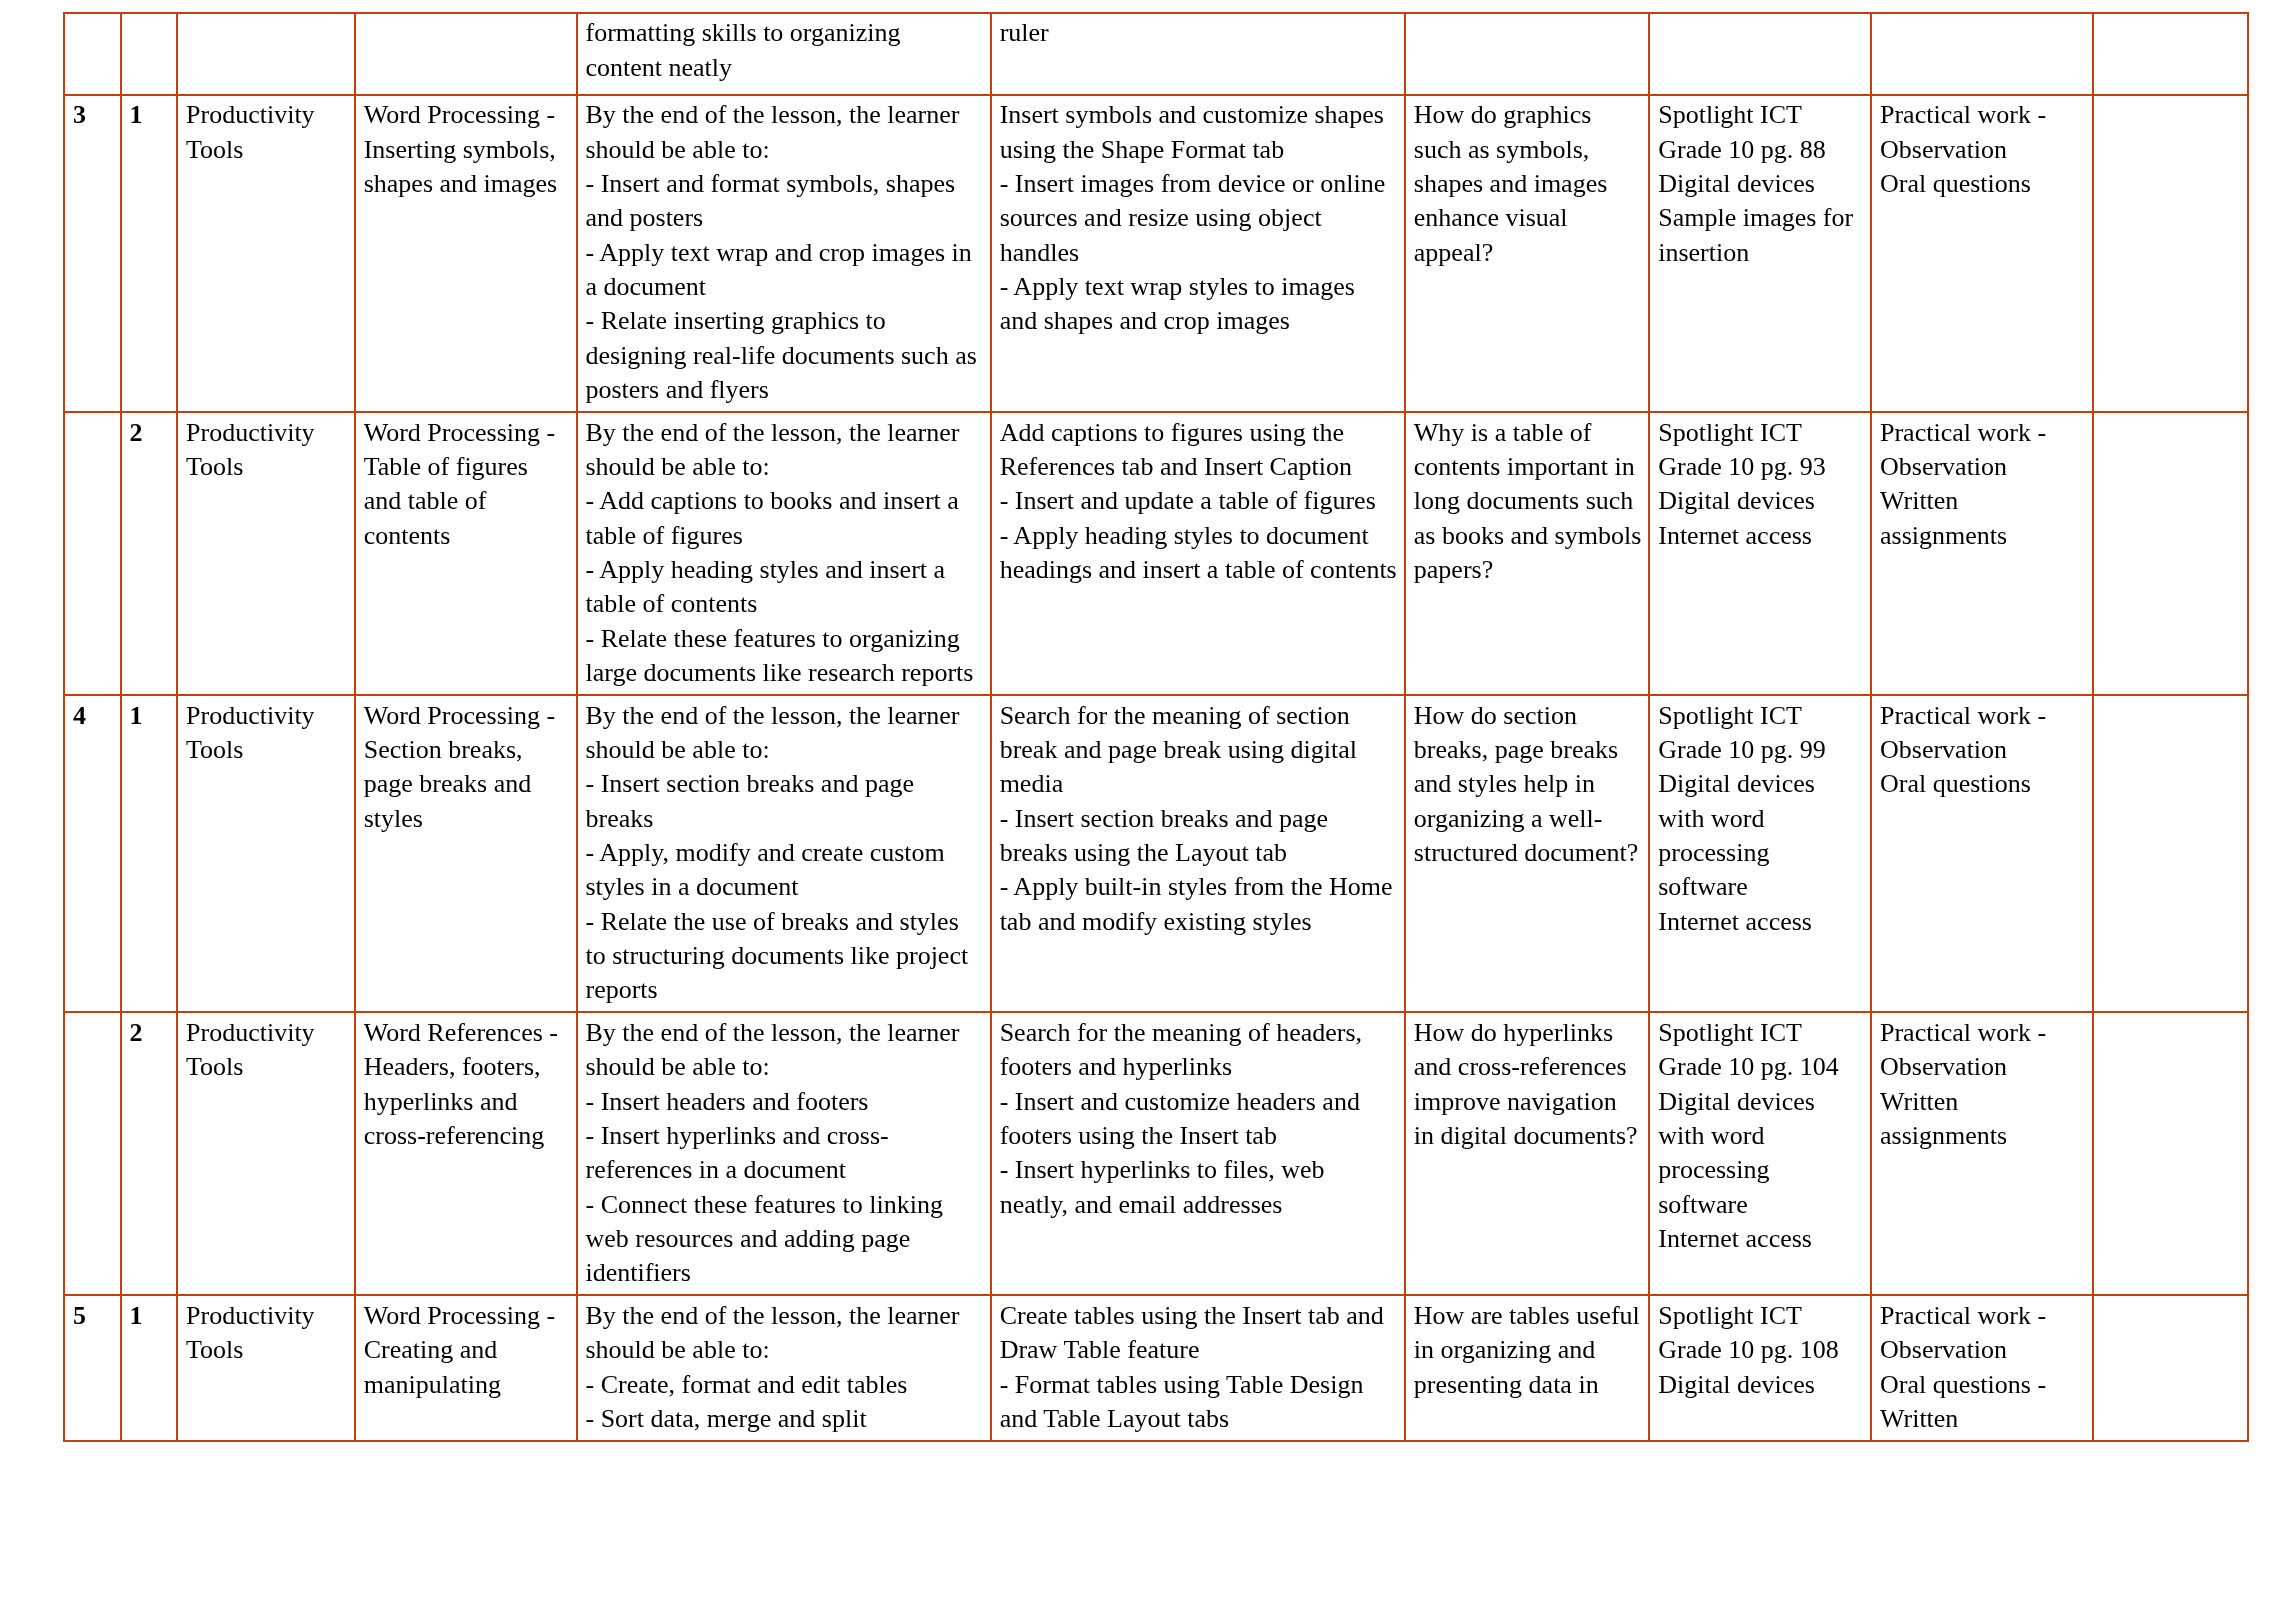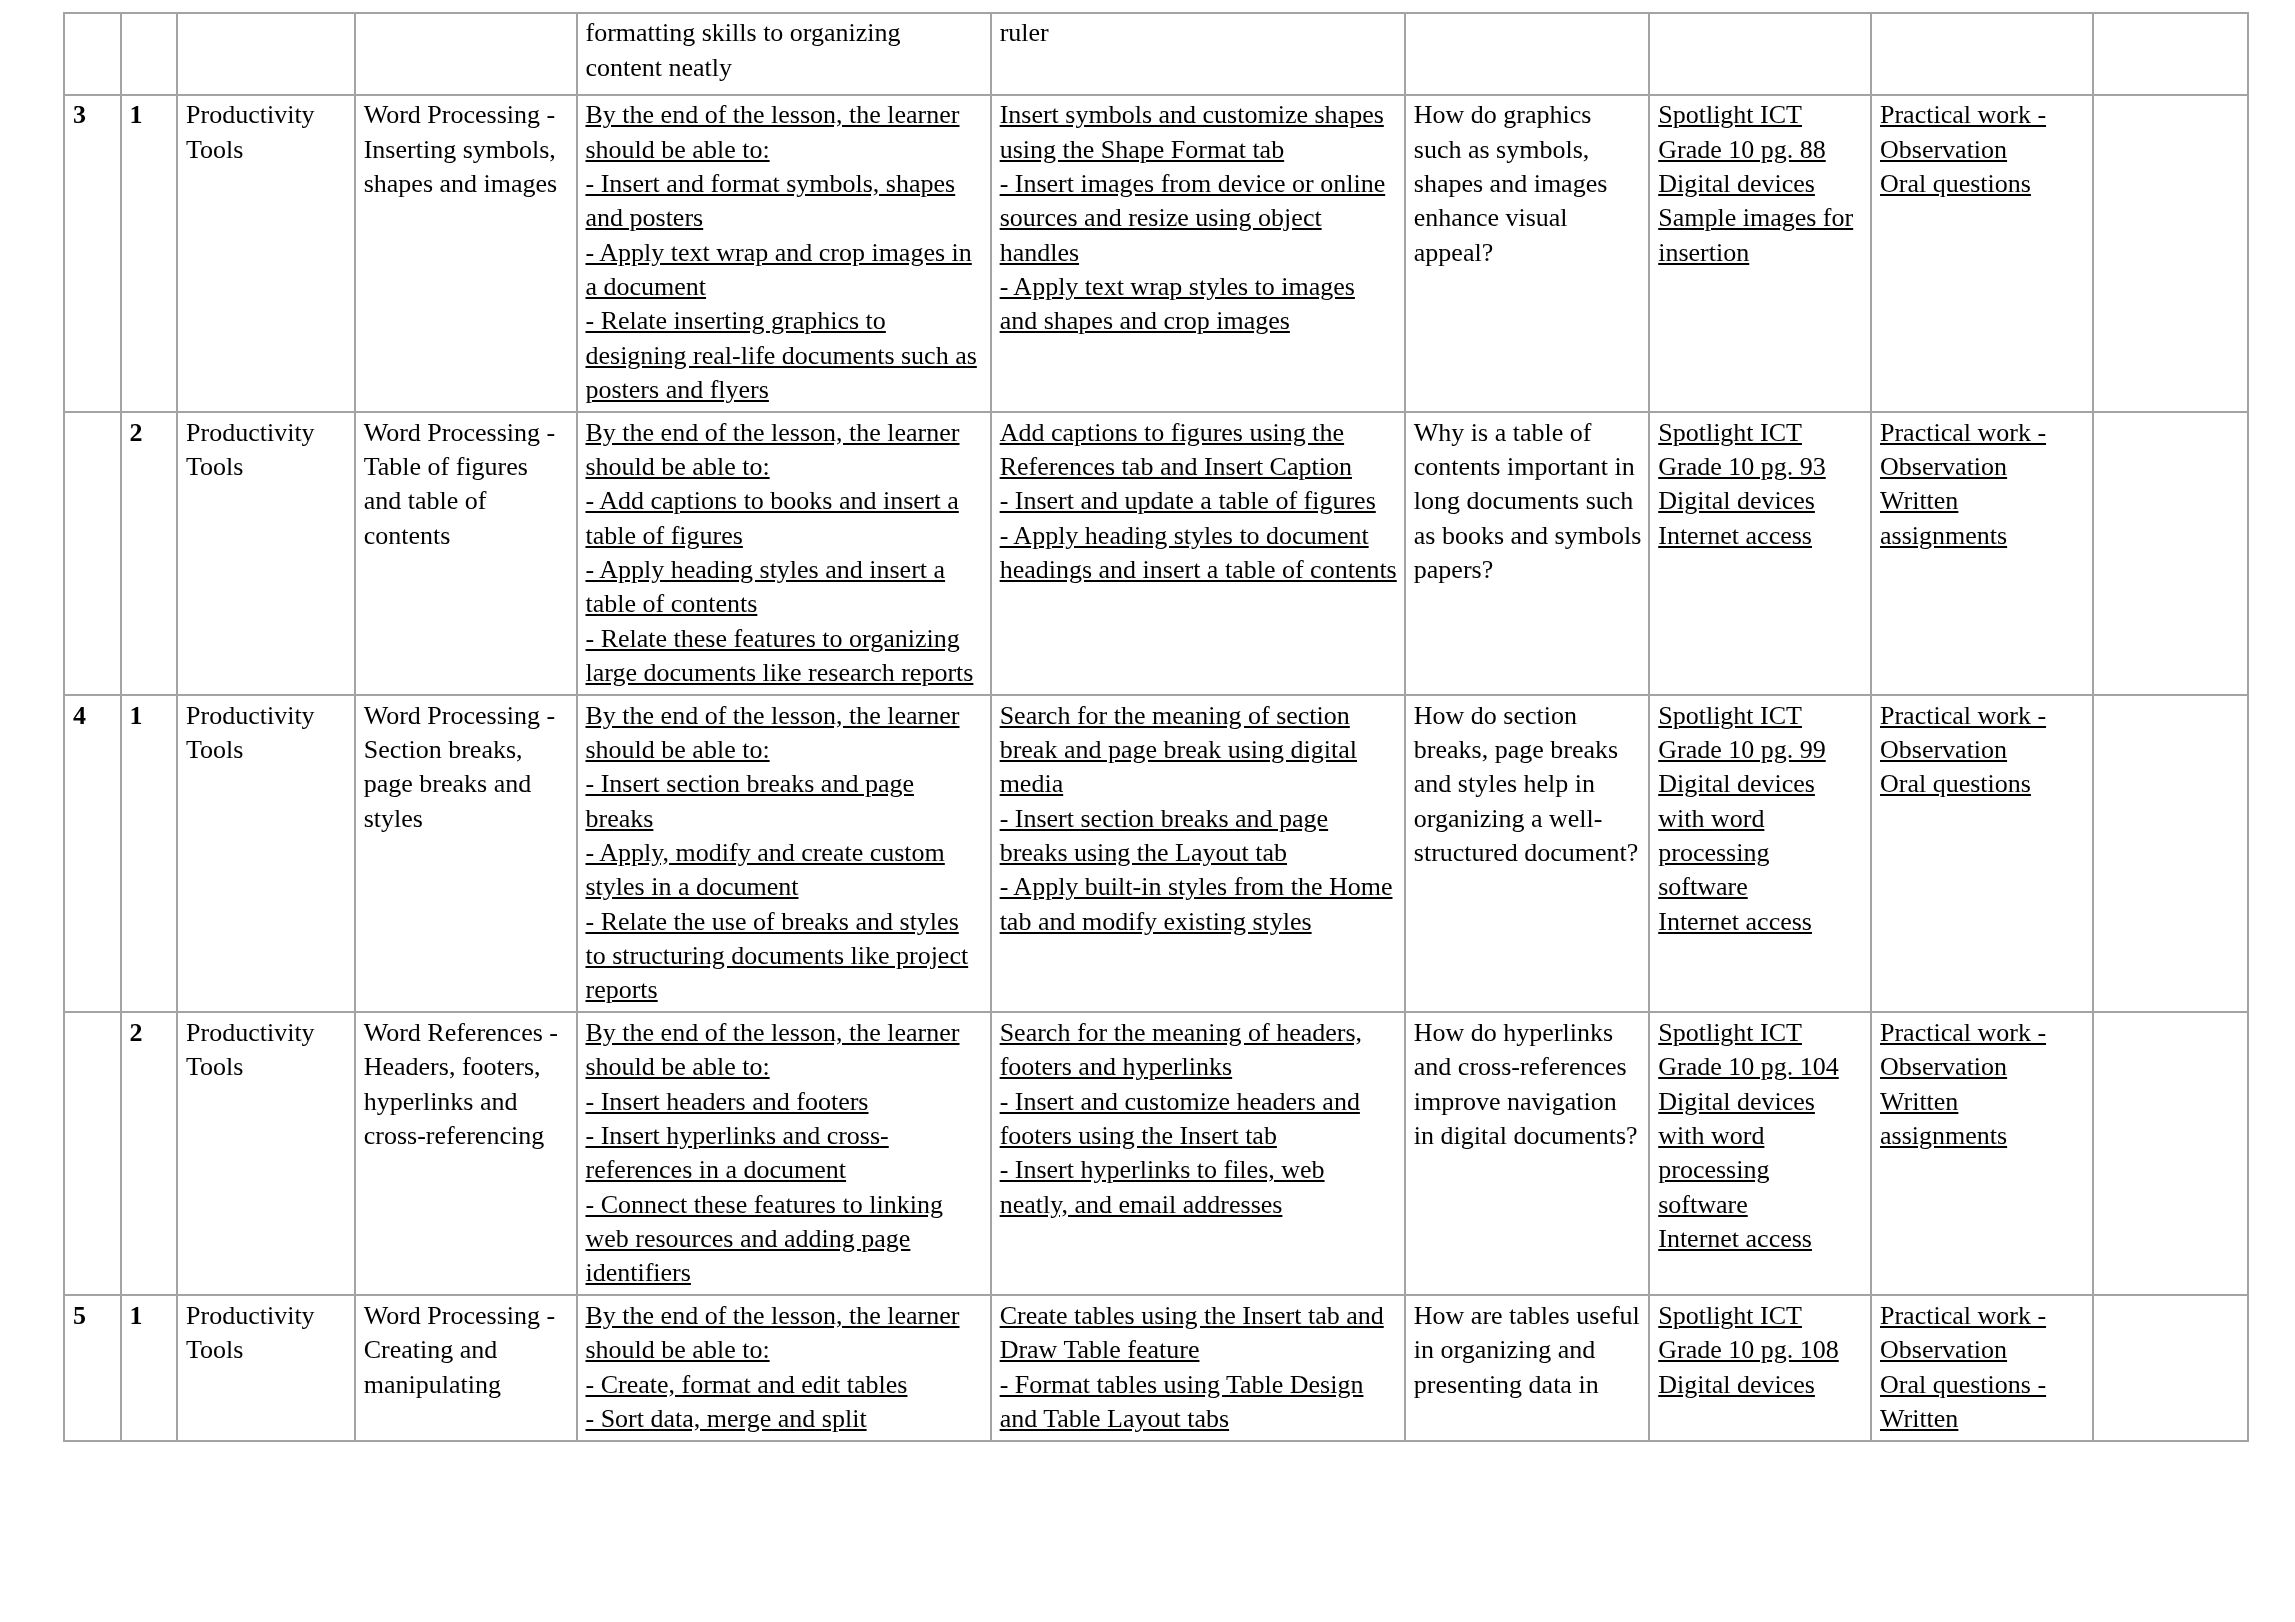--- a/index.html
+++ b/index.html
@@ -28,21 +28,21 @@
   .sow-table {
     border-collapse: collapse;
     table-layout: fixed;
     margin-left: 63px;
     width: 2186px;
     font-size: 26px;
     line-height: 1.32;
   }
 
   .sow-table td {
-    border: 2px solid #a3a3a3;
+    border: 2px solid #c2410c;
     vertical-align: top;
     padding: 2.6px 6.5px 3.9px 7.9px;
     box-sizing: border-box;
     word-wrap: break-word;
     overflow-wrap: break-word;
     hyphens: none;
   }
 
   
   col.c-week      { width: 50px; }
@@ -56,21 +56,20 @@
   col.c-assess    { width: 196px; }
   col.c-reflect   { width: 137px; }
 
   td.num {
     font-weight: bold;
     text-align: left;
   }
 
   .cell-lines > span {
     display: block;
-    text-decoration: underline;
   }
 
   
   .first-row td {
     height: 82px;
   }
 </style>
 </head>
 <body>
 

